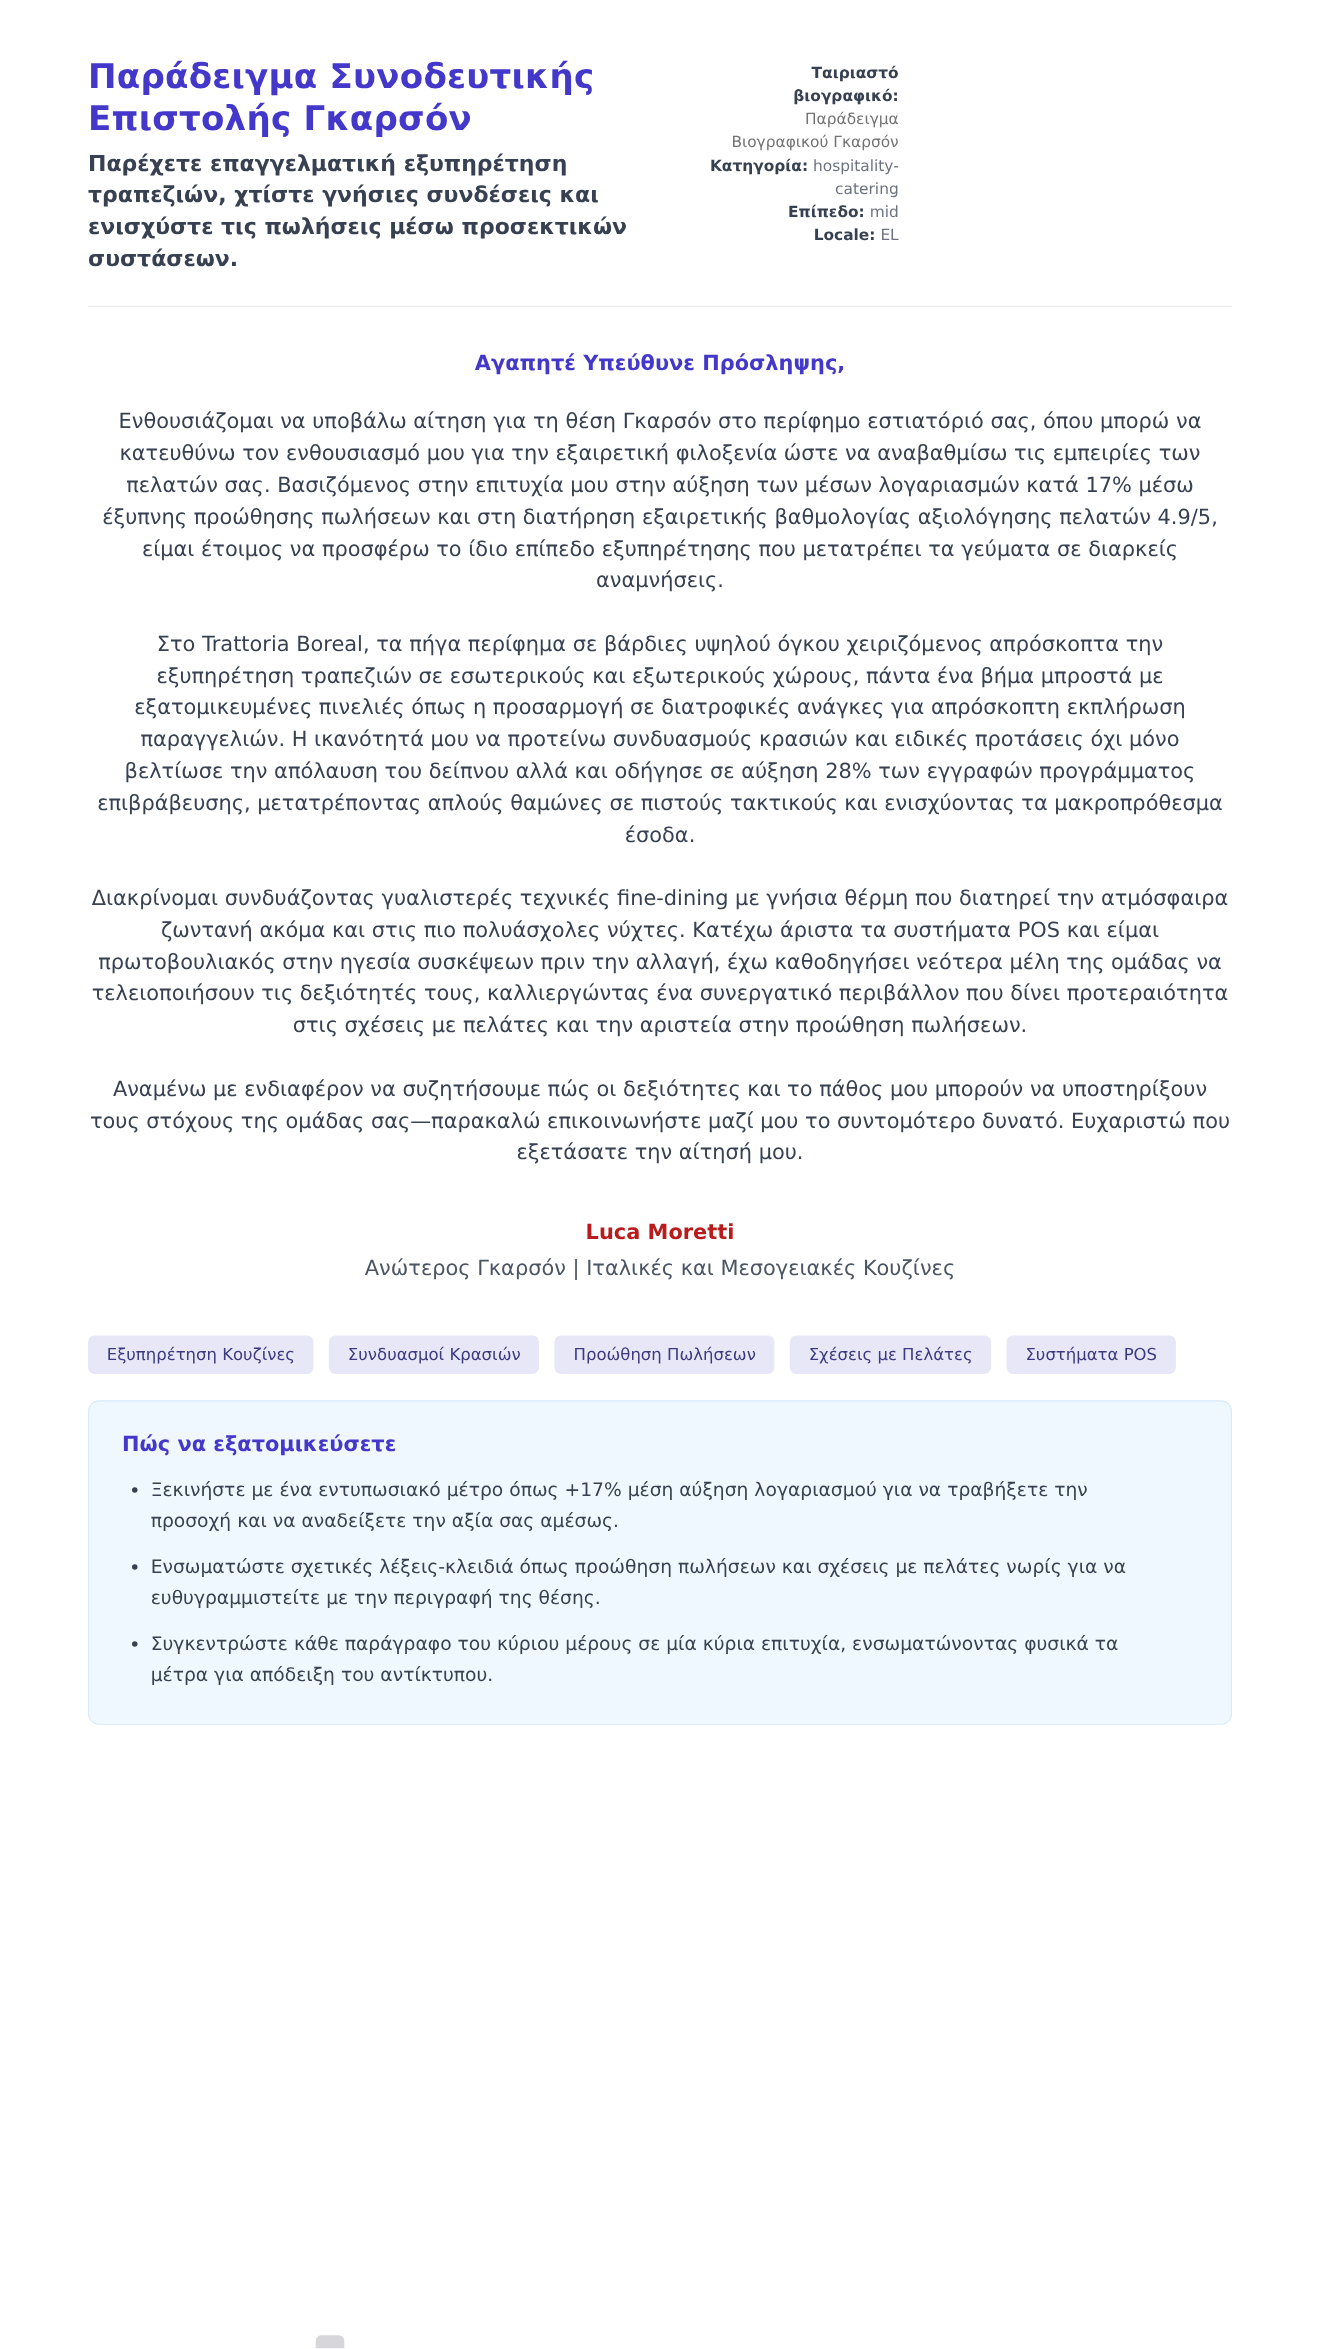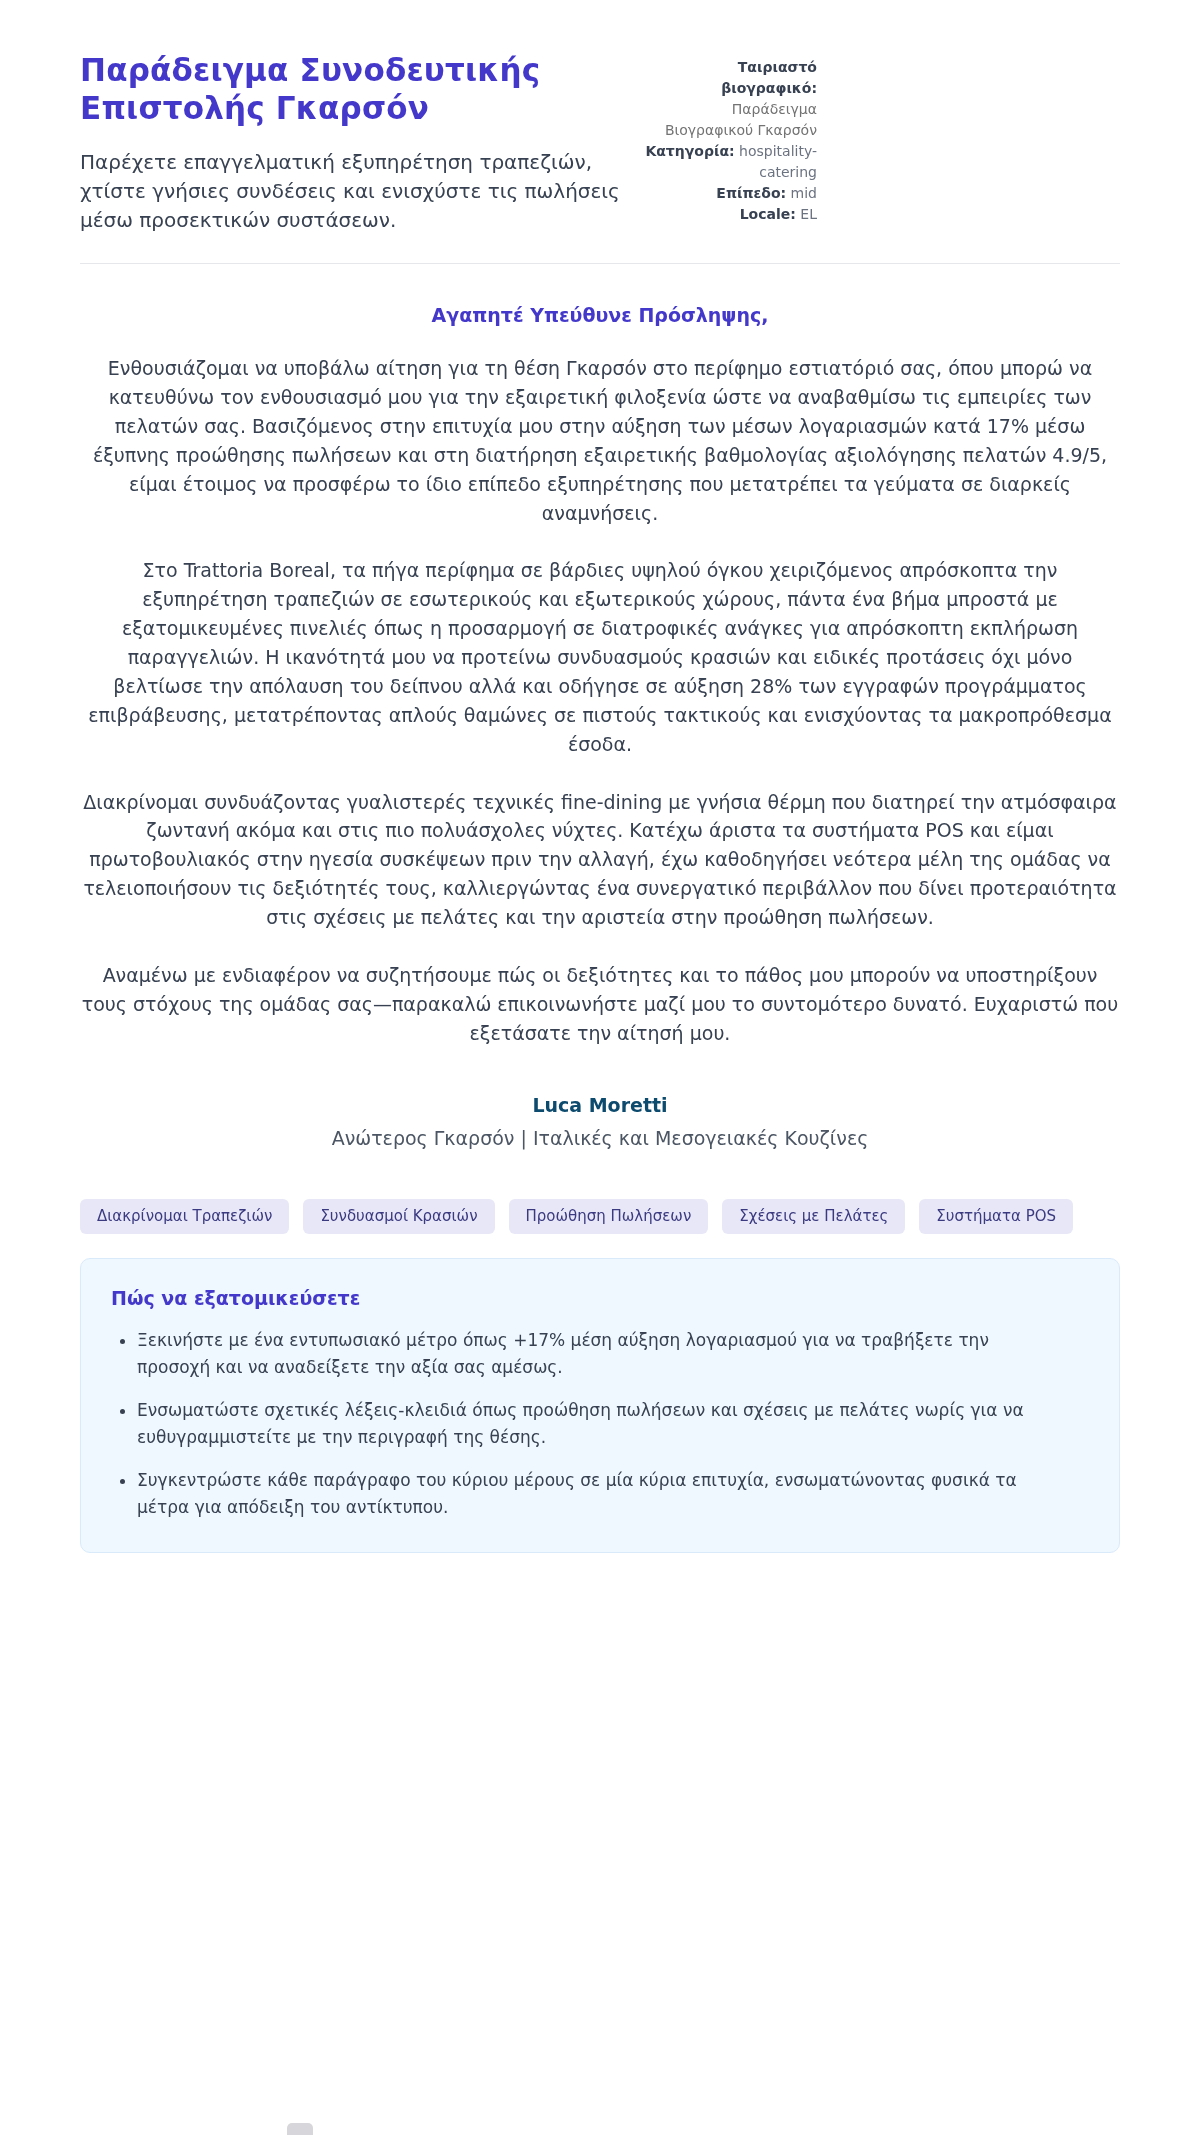--- a/index.html
+++ b/index.html
@@ -13,35 +13,35 @@
   .container { width:1040px; margin:0 auto; padding-top:52px; }
 
   
   .header { display:flex; align-items:flex-start; }
   .header-left { max-width:640px; }
   .page-title {
     font-size:31px; line-height:1.22; font-weight:700;
     color:var(--accent, #4338ca); max-width:540px; letter-spacing:.2px;
   }
   .page-subtitle {
-    margin-top:20px; font-size:20px; font-weight:400; color:#374151;
+    margin-top:6px; font-size:20px; font-weight:700; color:#374151;
     line-height:1.46; max-width:565px;
   }
   .meta { width:172px; text-align:right; font-size:14px; line-height:1.5; color:#6b7280; padding-top:5px; }
   .meta-entry { margin:0; }
   .meta-label { font-weight:700; color:#374151; }
   .meta-link { color:#737373; text-decoration:none; cursor:pointer; }
 
   .divider { border:none; border-top:1px solid #e5e7eb; margin-top:28px; }
 
   
   .letter { margin-top:40px;text-align:center; }
   .greeting { color:var(--accent, #4338ca); font-weight:700; font-size:19px; margin-bottom:28px; }
   .body-para { font-size:19px; line-height:1.52; margin-bottom:29px; color:#374151; }
-  .sig-name { margin-top:46px; font-weight:700; font-size:19px; color:#0c4a6e; }
+  .sig-name { margin-top:46px; font-weight:700; font-size:19px; color:#b91c1c; }
   .sig-role { margin-top:11px; font-size:19px; color:#4b5563; }
 
   
   .tags { margin-top:50px; display:flex; flex-wrap:wrap; gap:10px 14px; max-width:1040px; }
   .tag {
     background:var(--chip-bg, #e7e7f8); color:var(--chip-text, #3b3a80);
     font-size:15px; padding:9px 17px; border-radius:6px; line-height:1.15;
     white-space:nowrap;
   }
 
@@ -99,21 +99,21 @@
     <p class="body-para">Ενθουσιάζομαι να υποβάλω αίτηση για τη θέση Γκαρσόν στο περίφημο εστιατόριό σας, όπου μπορώ να κατευθύνω τον ενθουσιασμό μου για την εξαιρετική φιλοξενία ώστε να αναβαθμίσω τις εμπειρίες των πελατών σας. Βασιζόμενος στην επιτυχία μου στην αύξηση των μέσων λογαριασμών κατά 17% μέσω έξυπνης προώθησης πωλήσεων και στη διατήρηση εξαιρετικής βαθμολογίας αξιολόγησης πελατών 4.9/5, είμαι έτοιμος να προσφέρω το ίδιο επίπεδο εξυπηρέτησης που μετατρέπει τα γεύματα σε διαρκείς αναμνήσεις.</p>
     <p class="body-para">Στο Trattoria Boreal, τα πήγα περίφημα σε βάρδιες υψηλού όγκου χειριζόμενος απρόσκοπτα την εξυπηρέτηση τραπεζιών σε εσωτερικούς και εξωτερικούς χώρους, πάντα ένα βήμα μπροστά με εξατομικευμένες πινελιές όπως η προσαρμογή σε διατροφικές ανάγκες για απρόσκοπτη εκπλήρωση παραγγελιών. Η ικανότητά μου να προτείνω συνδυασμούς κρασιών και ειδικές προτάσεις όχι μόνο βελτίωσε την απόλαυση του δείπνου αλλά και οδήγησε σε αύξηση 28% των εγγραφών προγράμματος επιβράβευσης, μετατρέποντας απλούς θαμώνες σε πιστούς τακτικούς και ενισχύοντας τα μακροπρόθεσμα έσοδα.</p>
     <p class="body-para">Διακρίνομαι συνδυάζοντας γυαλιστερές τεχνικές fine-dining με γνήσια θέρμη που διατηρεί την ατμόσφαιρα ζωντανή ακόμα και στις πιο πολυάσχολες νύχτες. Κατέχω άριστα τα συστήματα POS και είμαι πρωτοβουλιακός στην ηγεσία συσκέψεων πριν την αλλαγή, έχω καθοδηγήσει νεότερα μέλη της ομάδας να τελειοποιήσουν τις δεξιότητές τους, καλλιεργώντας ένα συνεργατικό περιβάλλον που δίνει προτεραιότητα στις σχέσεις με πελάτες και την αριστεία στην προώθηση πωλήσεων.</p>
     <p class="body-para">Αναμένω με ενδιαφέρον να συζητήσουμε πώς οι δεξιότητες και το πάθος μου μπορούν να υποστηρίξουν τους στόχους της ομάδας σας—παρακαλώ επικοινωνήστε μαζί μου το συντομότερο δυνατό. Ευχαριστώ που εξετάσατε την αίτησή μου.</p>
 
     <p class="sig-name">Luca Moretti</p>
     <p class="sig-role">Ανώτερος Γκαρσόν | Ιταλικές και Μεσογειακές Κουζίνες</p>
   </section>
 
   <div class="tags">
-    <span class="tag">Διακρίνομαι Τραπεζιών</span>
+    <span class="tag">Εξυπηρέτηση Κουζίνες</span>
     <span class="tag">Συνδυασμοί Κρασιών</span>
     <span class="tag">Προώθηση Πωλήσεων</span>
     <span class="tag">Σχέσεις με Πελάτες</span>
     <span class="tag">Συστήματα POS</span>
   </div>
 
   <aside class="tips">
     <h2 class="tips-title">Πώς να εξατομικεύσετε</h2>
     <ul class="tips-list">
       <li class="tip-item">Ξεκινήστε με ένα εντυπωσιακό μέτρο όπως +17% μέση αύξηση λογαριασμού για να τραβήξετε την προσοχή και να αναδείξετε την αξία σας αμέσως.</li>

